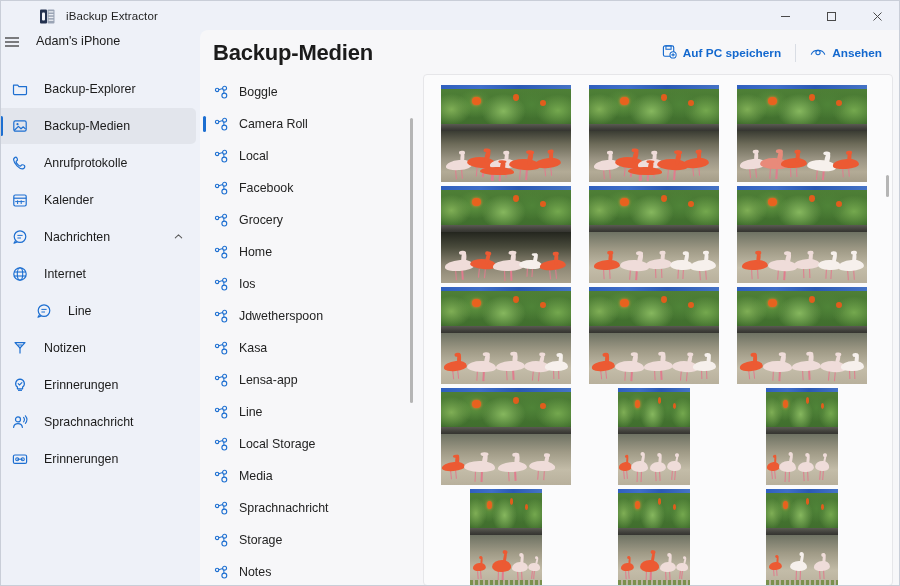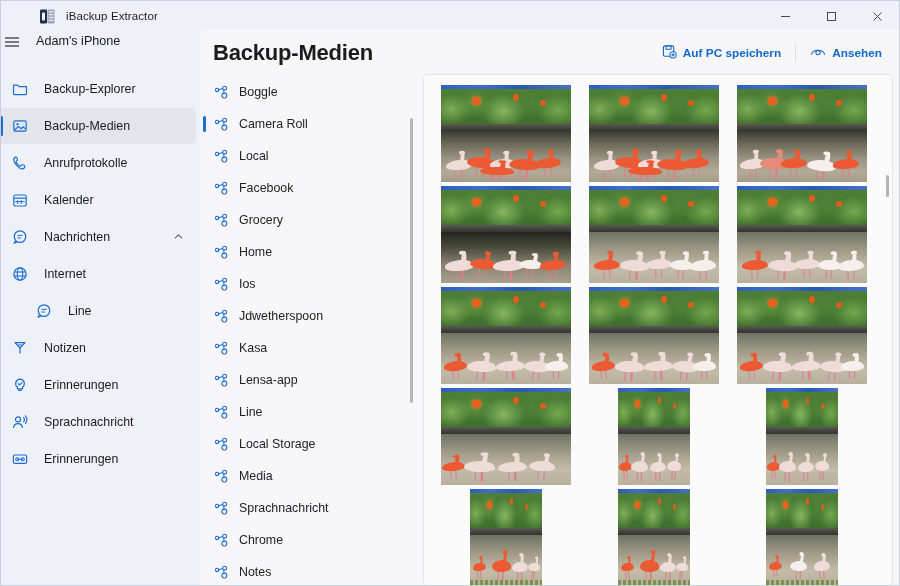--- a/index.html
+++ b/index.html
@@ -596,21 +596,21 @@
           <div class="albumitem">
             <span class="ico">
               <svg width="15" height="15" viewBox="0 0 16 16">
                 <circle cx="3.3" cy="5.2" r="1.8" fill="none" stroke="#1d6fd1" stroke-width="1.2"></circle>
                 <circle cx="11.3" cy="3.4" r="2.1" fill="none" stroke="#1d6fd1" stroke-width="1.2"></circle>
                 <circle cx="11" cy="11.3" r="2.6" fill="none" stroke="#1d6fd1" stroke-width="1.2"></circle>
                 <line x1="5" y1="5" x2="9.3" y2="3.8" stroke="#1d6fd1" stroke-width="1.1"></line>
                 <line x1="10.4" y1="5.4" x2="10.6" y2="8.7" stroke="#1d6fd1" stroke-width="1.1"></line>
               </svg>
             </span>
-            <span class="lbl">Chrome</span>
+            <span class="lbl">Storage</span>
           </div>
           <div class="albumitem">
             <span class="ico">
               <svg width="15" height="15" viewBox="0 0 16 16">
                 <circle cx="3.3" cy="5.2" r="1.8" fill="none" stroke="#1d6fd1" stroke-width="1.2"></circle>
                 <circle cx="11.3" cy="3.4" r="2.1" fill="none" stroke="#1d6fd1" stroke-width="1.2"></circle>
                 <circle cx="11" cy="11.3" r="2.6" fill="none" stroke="#1d6fd1" stroke-width="1.2"></circle>
                 <line x1="5" y1="5" x2="9.3" y2="3.8" stroke="#1d6fd1" stroke-width="1.1"></line>
                 <line x1="10.4" y1="5.4" x2="10.6" y2="8.7" stroke="#1d6fd1" stroke-width="1.1"></line>
               </svg>

